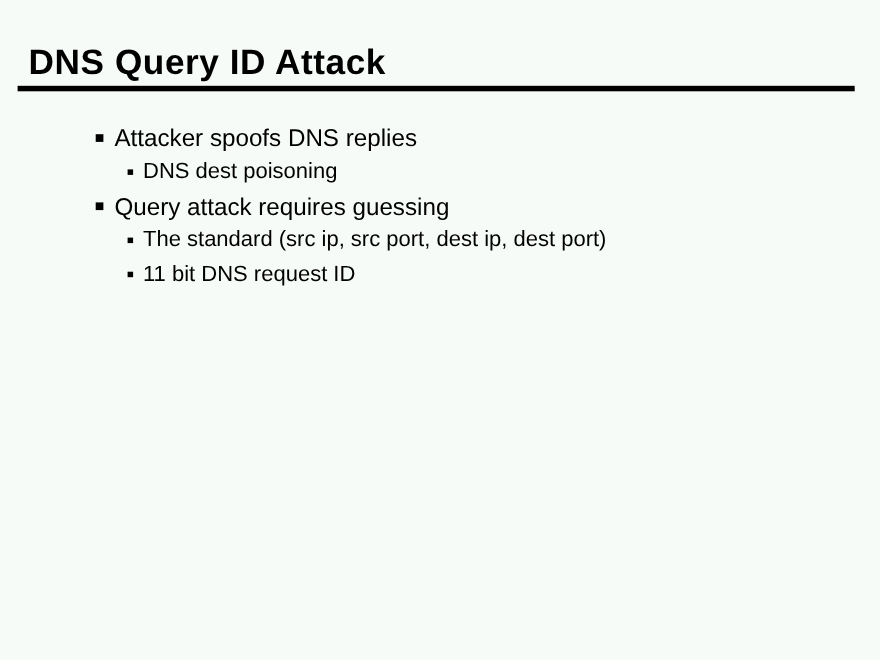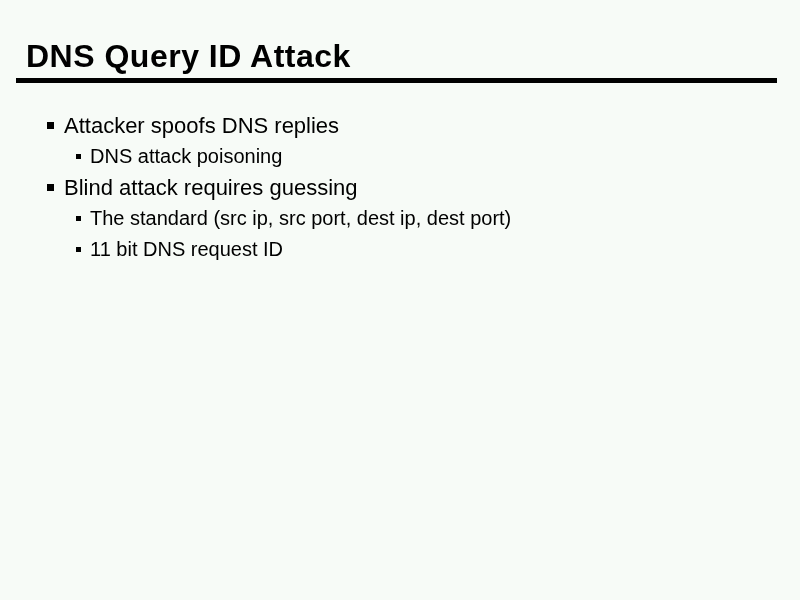--- a/index.html
+++ b/index.html
@@ -41,20 +41,21 @@
     position: absolute;
     left: 0;
     top: 110px;
     width: 800px;
   }
   .bullet-row {
     display: flex;
     align-items: center;
     height: 31px;
     white-space: nowrap;
+    margin-left: 40px;
   }
   .bullet-row.level-1 {
     padding-left: 47px;
     font-size: 22px;
   }
   .bullet-row.level-2 {
     padding-left: 76px;
     font-size: 20px;
   }
   .bullet-marker {
@@ -86,26 +87,26 @@
 
   <div class="bullet-list">
 
     <div class="bullet-row level-1">
       <span class="bullet-marker"></span>
       <span class="bullet-text">Attacker spoofs DNS replies</span>
     </div>
 
     <div class="bullet-row level-2">
       <span class="bullet-marker"></span>
-      <span class="bullet-text">DNS attack poisoning</span>
+      <span class="bullet-text">DNS dest poisoning</span>
     </div>
 
     <div class="bullet-row level-1">
       <span class="bullet-marker"></span>
-      <span class="bullet-text">Blind attack requires guessing</span>
+      <span class="bullet-text">Query attack requires guessing</span>
     </div>
 
     <div class="bullet-row level-2">
       <span class="bullet-marker"></span>
       <span class="bullet-text">The standard (src ip, src port, dest ip, dest port)</span>
     </div>
 
     <div class="bullet-row level-2">
       <span class="bullet-marker"></span>
       <span class="bullet-text">11 bit DNS request ID</span>

